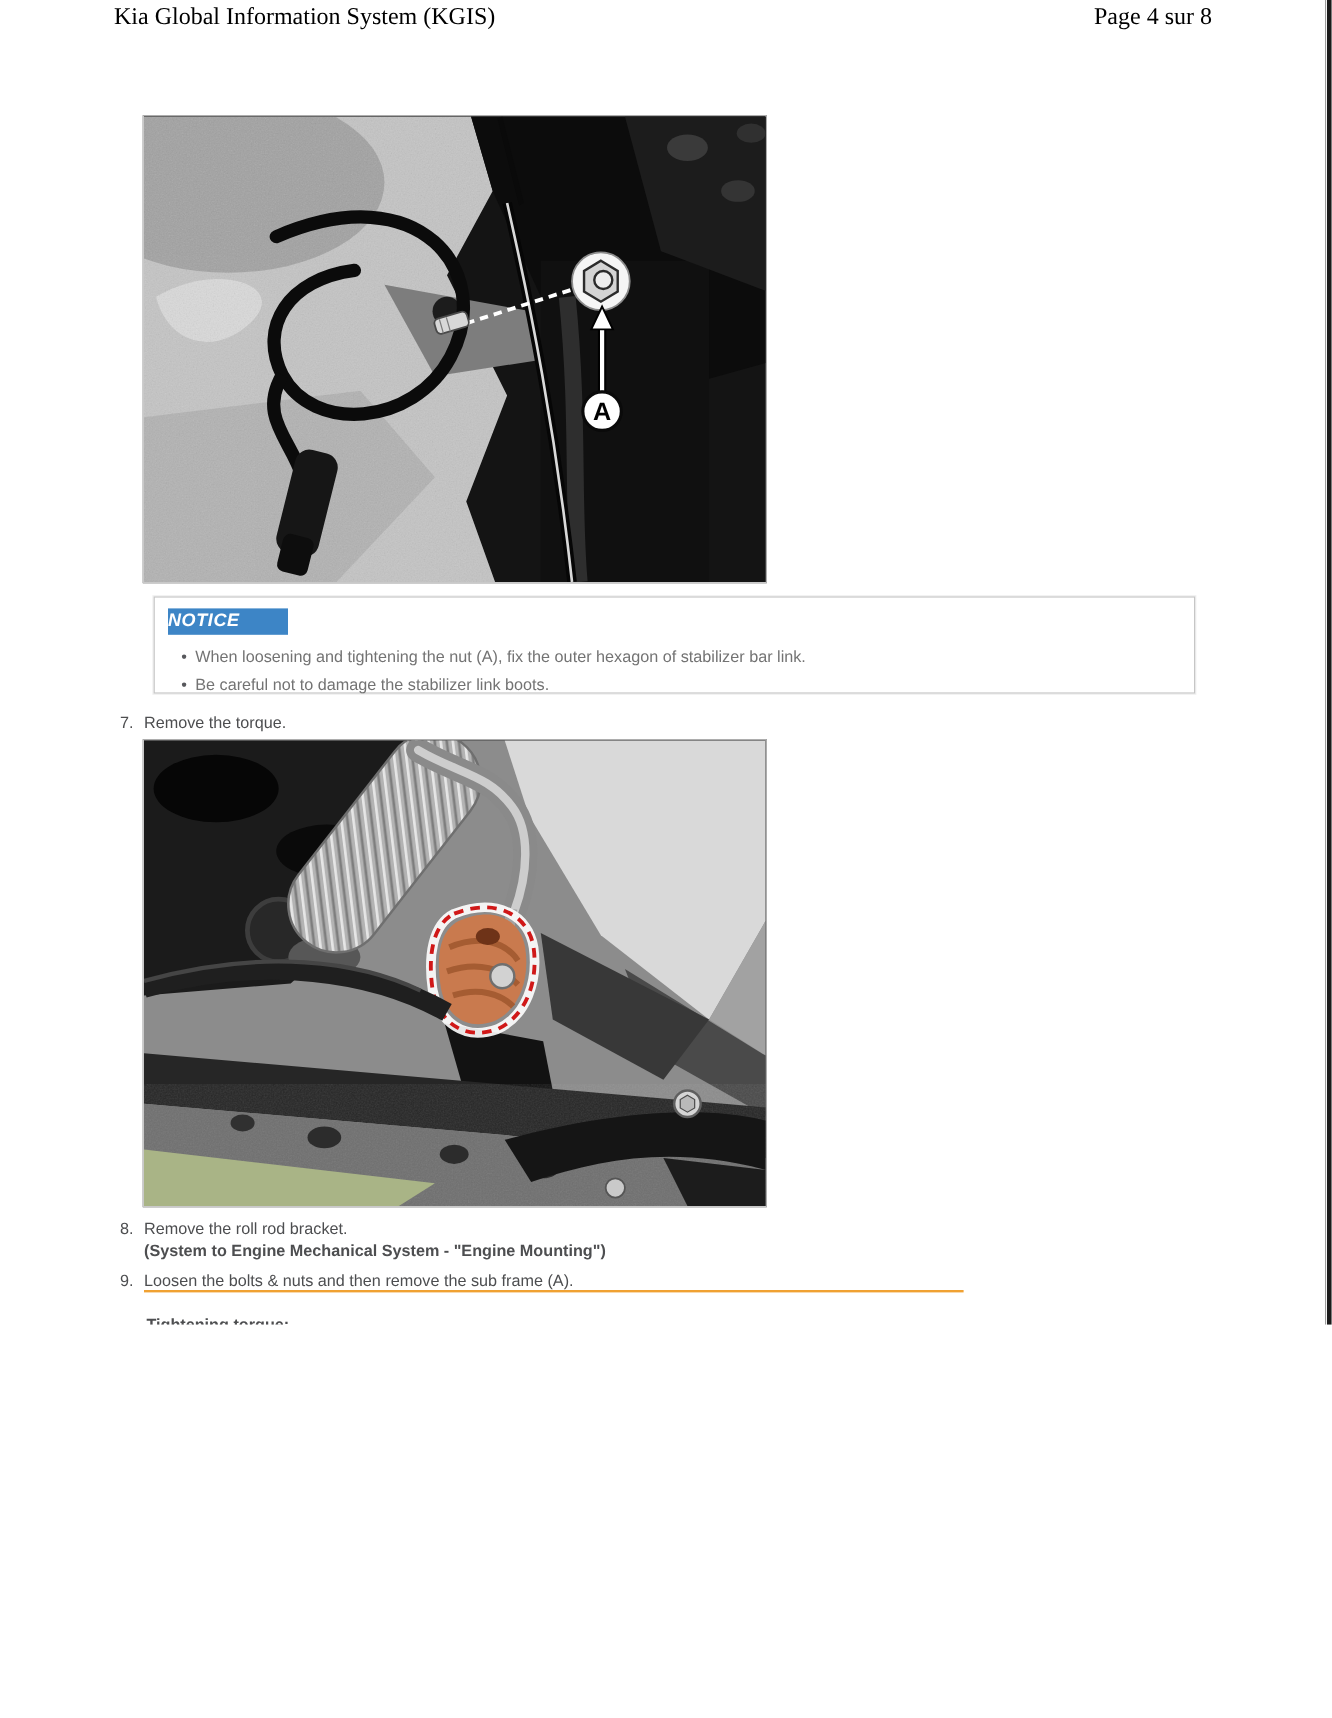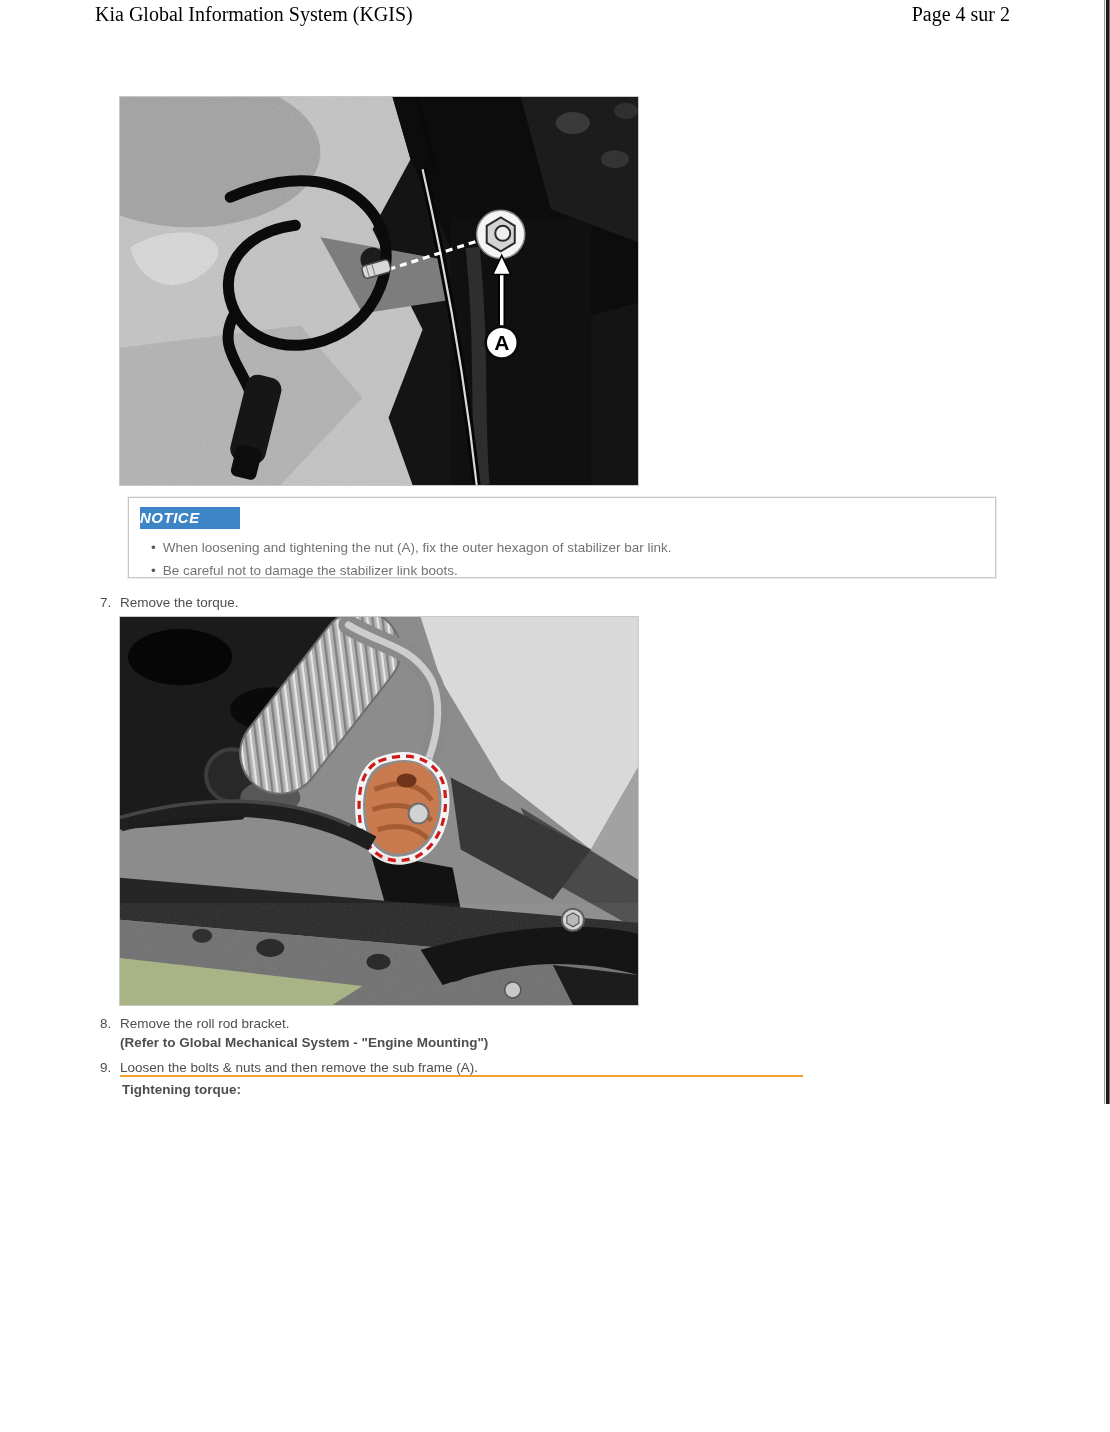--- a/index.html
+++ b/index.html
@@ -20,37 +20,37 @@
   .notice-list{margin:7px 0 0 22px;padding:0;list-style:none;color:#737373;font-size:13.5px;line-height:23px;}
   .notice-list li::before{content:"•";margin-right:7px;color:#57585c;}
   .step{position:absolute;left:100px;color:#4d4e50;font-size:13.5px;line-height:19px;}
   .step .row{display:flex;}
   .step .num{width:20px;flex:0 0 20px;}
   .step .ref{font-weight:bold;margin-left:20px;margin-top:0px;}
   #step7{top:593px;}
   #step8{top:1014px;}
   #step9{top:1058px;}
   .torque{position:absolute;left:120px;top:1075px;width:681px;border-top:2px solid #f0a132;
-          border-bottom:2px solid #f0a132;padding:3px 0 6px 2px;color:#4d4e50;font-size:13.5px;}
+          border-bottom:2px solid #f0a132;padding:17px 0 6px 2px;color:#4d4e50;font-size:13.5px;}
   .torque .t-label{font-weight:bold;line-height:19px;}
   .torque .t-value{line-height:19px;}
   .footer-shadow{position:absolute;left:0;top:1378px;width:1104px;height:54px;
                  background:linear-gradient(to bottom,rgba(255,255,255,0),#d9d9d9);}
   .ftr-url{position:absolute;left:95px;top:1402px;}
   .ftr-date{position:absolute;right:103px;top:1402px;}
   .right-edge{position:absolute;top:0;right:0;width:7px;height:1432px;
      background:linear-gradient(to right,#ffffff 0 1px,#9c9c9c 1px 2px,#f4f4f4 2px 3px,#1b1b1b 3px 6px,#7d7d7d 6px 7px);}
 </style>
 </head>
 <body>
 
 <div class="page">
 
   <div class="serif hdr-title">Kia Global Information System (KGIS)</div>
-  <div class="serif hdr-page">Page 4 sur 2</div>
+  <div class="serif hdr-page">Page 4 sur 8</div>
 
   <div class="figure" id="fig1">
     <svg viewBox="0 0 517 387" preserveAspectRatio="none">
       <defs>
         <filter id="grain">
             <feTurbulence type="fractalNoise" baseFrequency="0.85" numOctaves="2"></feTurbulence>
             <feColorMatrix type="saturate" values="0"></feColorMatrix>
           </filter>
         <clipPath id="housing1">
             <path d="M0,0 L272,0 L290,62 L252,132 L302,232 L268,320 L292,387 L0,387 Z"></path>
@@ -180,21 +180,21 @@
       <path d="M0,340 L242,368 L212,387 L0,387 Z" fill="#a9b486"></path>
       <path d="M432,347 L517,357 L517,387 L452,387 Z" fill="#1c1c1c"></path>
     </svg>
   </div>
 
   <div class="step" id="step8">
     <div class="row">
       <span class="num">8.</span>
       <span>Remove the roll rod bracket.</span>
     </div>
-    <div class="ref">(Refer to Global Mechanical System - "Engine Mounting")</div>
+    <div class="ref">(System to Engine Mechanical System - "Engine Mounting")</div>
   </div>
 
   <div class="step" id="step9">
     <div class="row">
       <span class="num">9.</span>
       <span>Loosen the bolts &amp; nuts and then remove the sub frame (A).</span>
     </div>
   </div>
 
   <div class="torque">

